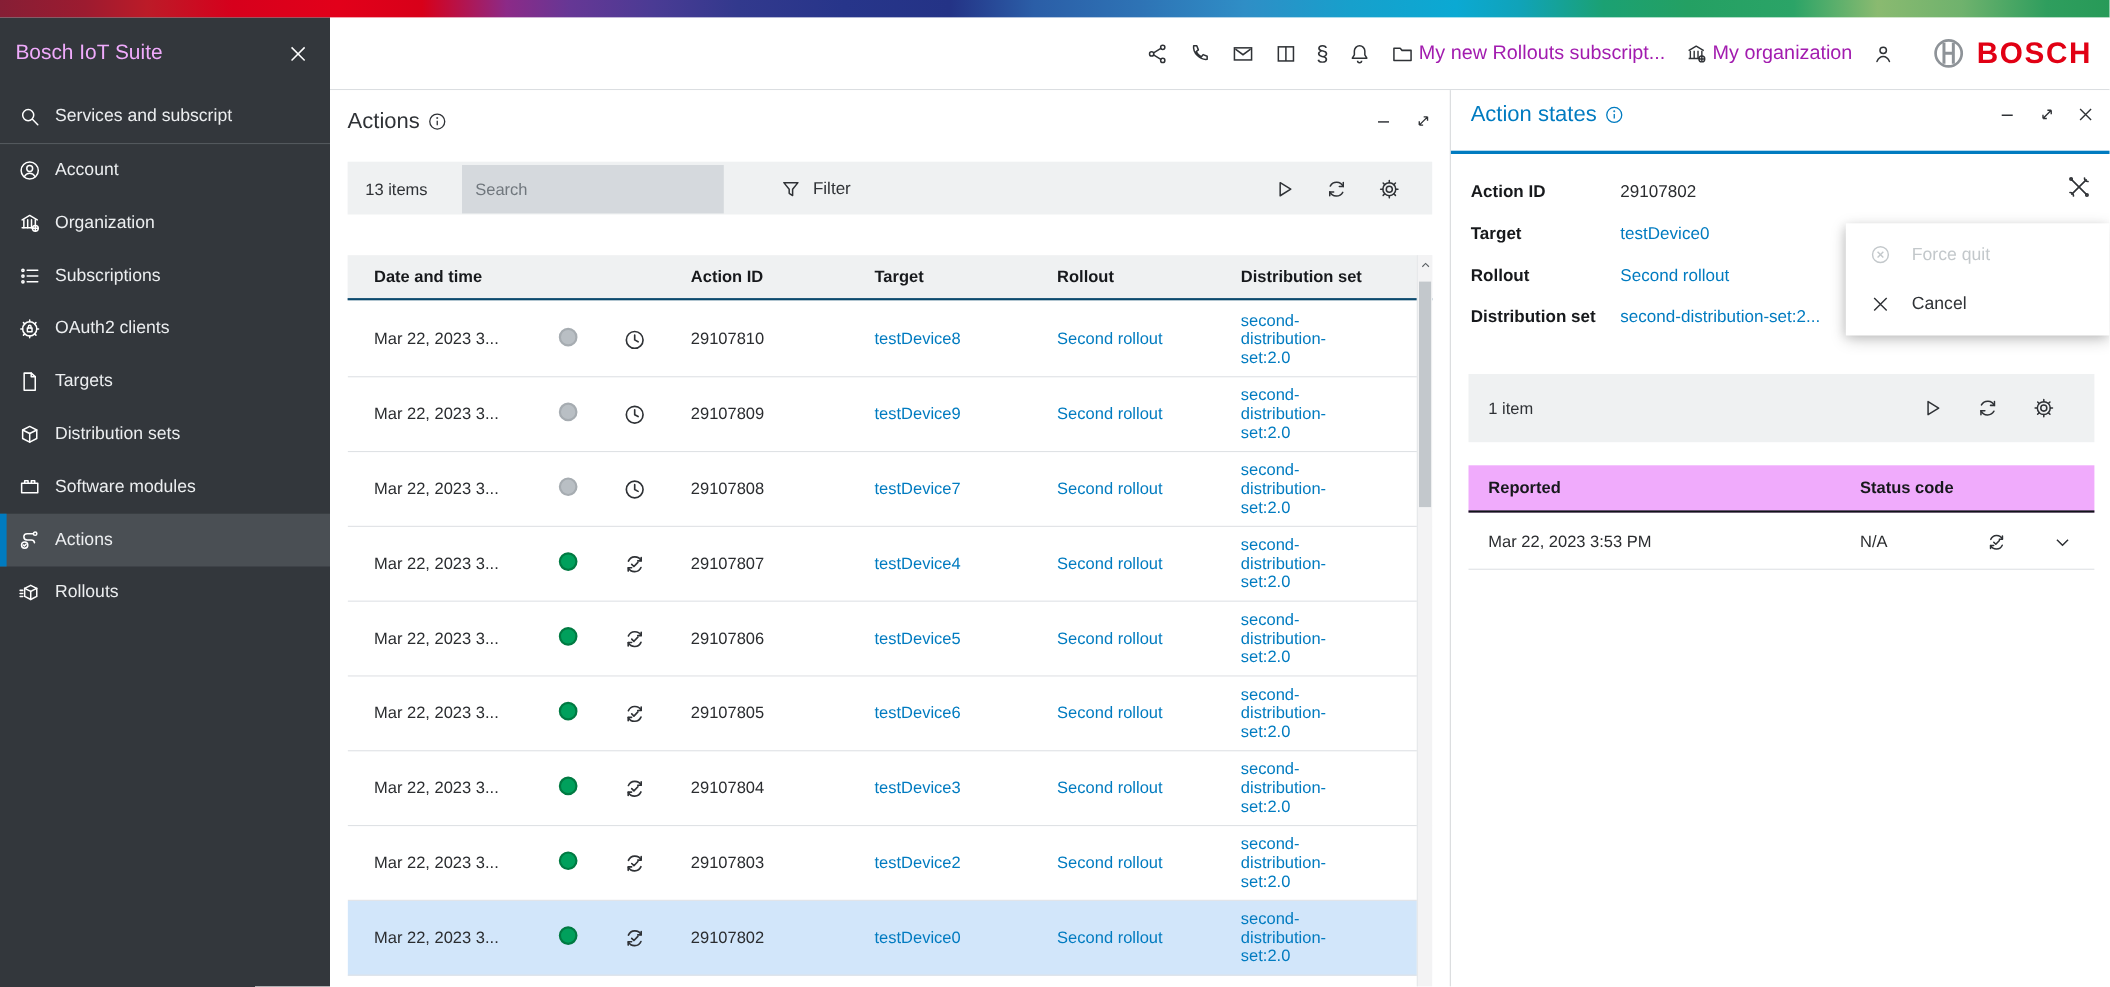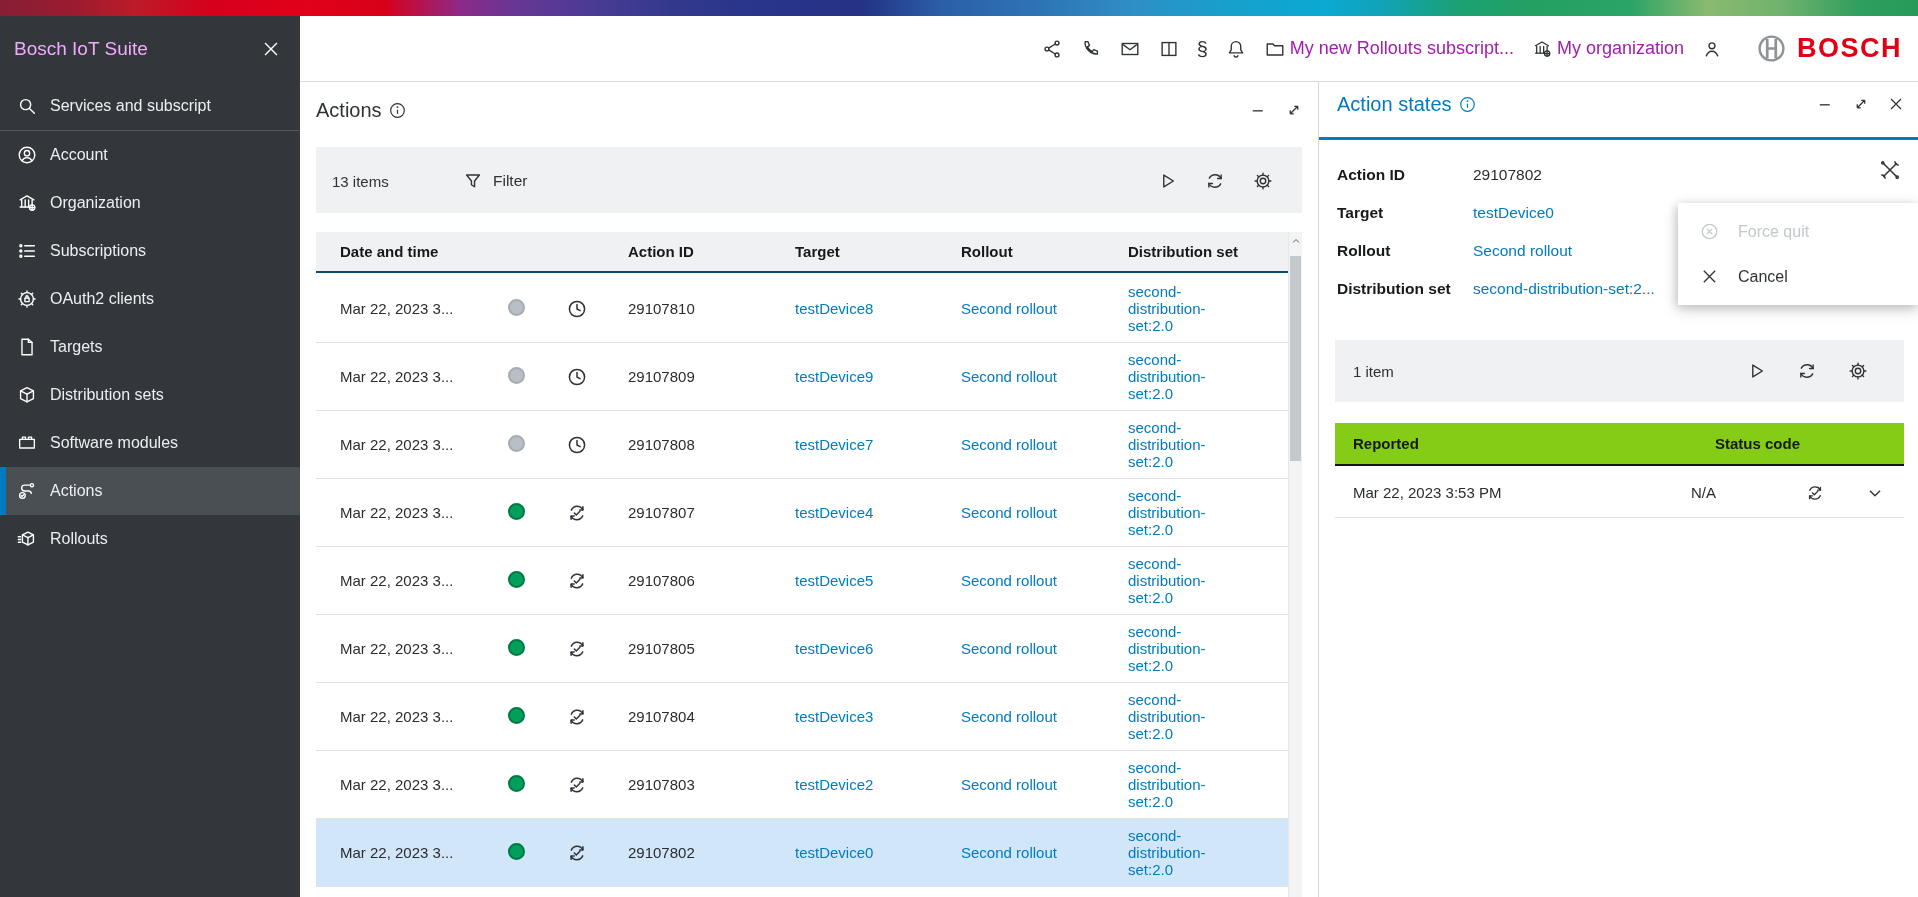--- a/index.html
+++ b/index.html
@@ -44,21 +44,21 @@
   
   .panel-a{position:absolute;left:300px;top:82px;width:1018px;bottom:0;background:#fff;}
   .pa-head{height:56px;display:flex;align-items:center;padding:0 14px 0 16px;}
   .p-title{font-size:20px;color:#2f3236;}
   .info-ic{width:19px;height:19px;margin-left:6px;color:#2f3236;}
   .info-ic svg{width:100%;height:100%;}
   .head-ctrls{margin-left:auto;display:flex;align-items:center;gap:15px;color:#2f3236;}
   .ctl{width:20px;height:20px;cursor:pointer;}
   .ctl svg{width:100%;height:100%;}
 
-  .pa-toolbar{position:absolute;left:16px;width:986px;top:65px;height:66px;background:#eff1f2;
+  .pa-toolbar{position:absolute;left:16px;width:986px;top:65px;height:48px;background:#eff1f2;
     display:flex;align-items:center;box-sizing:border-box;padding:2px 28px 0 16px;}
   .items-count{font-size:15px;color:#2f3236;width:80px;flex:0 0 auto;}
   .search{width:238px;height:44px;background:#d5d9dd;border:none;outline:none;padding:0 12px;
     font-size:15px;color:#333;margin-left:8px;box-sizing:border-box;font-family:"Liberation Sans",sans-serif;}
   .search::placeholder{color:#70777d;}
   .filter{display:flex;align-items:center;gap:9px;margin-left:50px;color:#2f3236;cursor:pointer;}
   .filter-lab{font-size:15.5px;}
   .icon22{width:22px;height:22px;color:#2f3236;cursor:pointer;}
   .icon22 svg{width:100%;height:100%;}
   .tb-icons{margin-left:auto;display:flex;align-items:center;gap:26px;}
@@ -95,23 +95,23 @@
   .d-label{width:136px;font-weight:700;font-size:15.5px;color:#17191c;flex:0 0 auto;}
   .d-val{font-size:15.5px;color:#2a2c2f;}
   .d-val.link{color:#007bc0;cursor:pointer;}
   .d-val.trunc{max-width:188px;white-space:nowrap;overflow:hidden;text-overflow:ellipsis;}
   .tools{position:absolute;top:76px;right:16px;width:24px;height:24px;color:#2f3236;cursor:pointer;}
   .tools svg{width:100%;height:100%;}
 
   .ps-toolbar{position:absolute;left:16px;right:14px;top:258px;height:62px;background:#eff1f2;
     display:flex;align-items:center;box-sizing:border-box;padding:0 35px 0 18px;}
   .ps-tb-icons{margin-left:auto;display:flex;align-items:center;gap:29px;}
-  .ps-thead{position:absolute;left:16px;right:14px;top:341px;height:43px;background:#84cc16;
+  .ps-thead{position:absolute;left:16px;right:14px;top:341px;height:43px;background:#f0abfc;
     border-bottom:2px solid #101418;display:flex;align-items:center;padding:0 18px;box-sizing:border-box;
-    font-weight:700;font-size:15px;color:#17191c;gap:24px;}
+    font-weight:700;font-size:15px;color:#17191c;}
   .col-reported{flex:0 0 338px;}
   .ps-row{position:absolute;left:16px;right:14px;top:386px;height:50px;display:flex;align-items:center;
     padding:0 18px;box-sizing:border-box;border-bottom:1px solid #dfe2e5;font-size:15px;color:#2a2c2f;}
   .ps-row .spacer{flex:1;}
   .mr36{margin-right:38px;}
 
   .menu{position:absolute;left:359px;top:121px;width:240px;background:#fff;z-index:9;padding:6px 0;
     box-shadow:0 4px 14px rgba(0,0,0,.22), -2px 2px 8px rgba(0,0,0,.10);}
   .m-item{height:45px;display:flex;align-items:center;gap:18px;padding-left:21px;font-size:16px;color:#2f3236;cursor:pointer;}
   .m-item .mi{width:21px;height:21px;flex:0 0 auto;}
@@ -331,20 +331,21 @@
         <span class="ctl">
           <svg viewBox="0 0 24 24" fill="none" stroke="currentColor" stroke-width="1.5" stroke-linejoin="round">
               <path d="M7.5 16.5 16.5 7.5M16.5 7.5h-4.2M16.5 7.5v4.2M7.5 16.5h4.2M7.5 16.5v-4.2"></path>
             </svg>
         </span>
       </span>
     </div>
 
     <div class="pa-toolbar">
       <span class="items-count">13 items</span>
+      <input class="search" type="text" placeholder="Search" style="">
       <span class="filter">
         <span class="icon22">
           <svg viewBox="0 0 24 24" fill="none" stroke="currentColor" stroke-width="1.5" stroke-linejoin="round">
               <path d="M5 5.5h14L13.7 12v6.3l-3.4-2.2V12z"></path>
             </svg>
         </span>
         <span class="filter-lab">Filter</span>
       </span>
       <span class="tb-icons">
         <span class="icon22">

